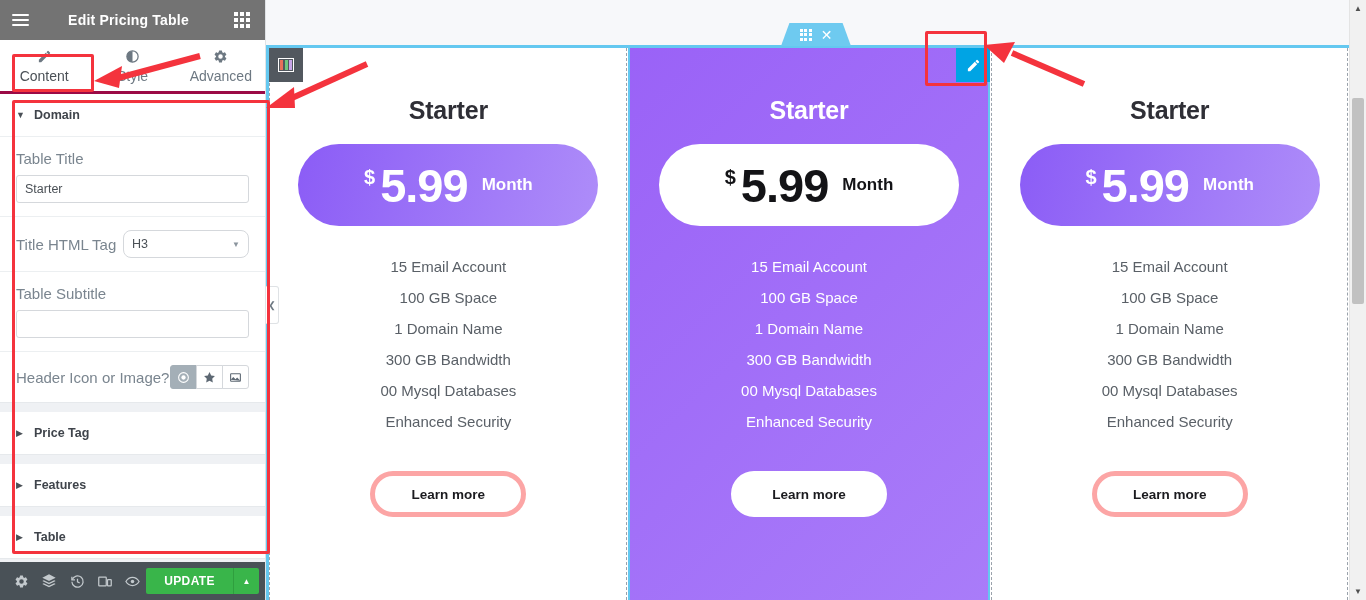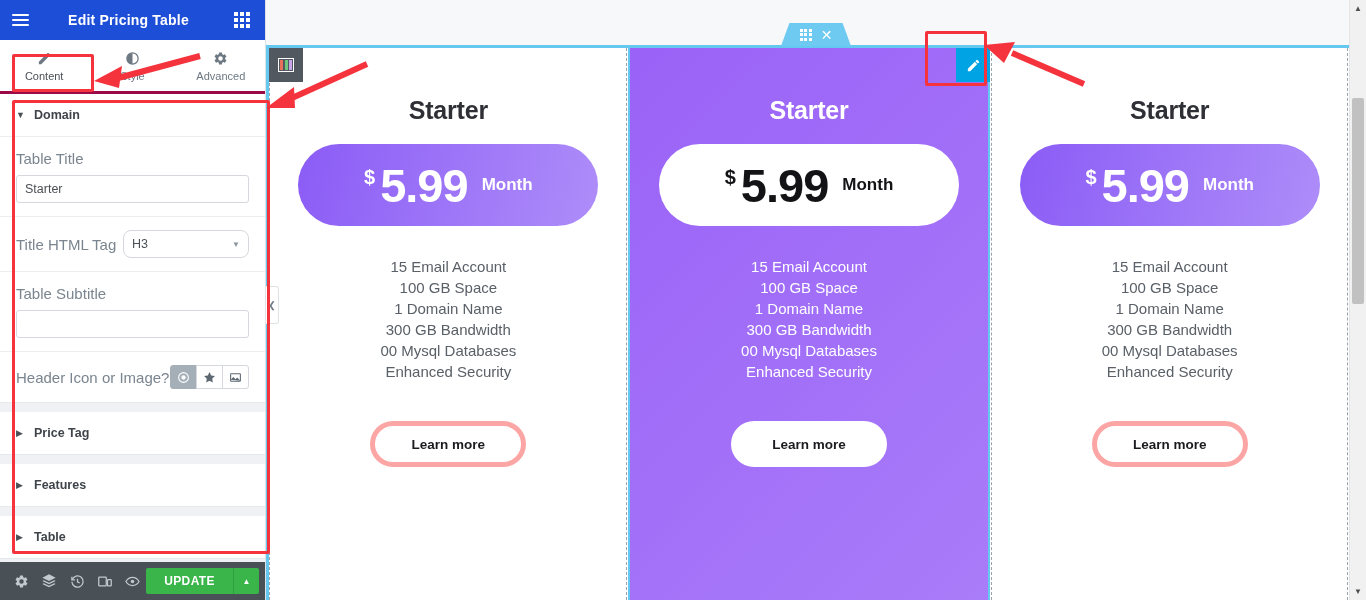--- a/index.html
+++ b/index.html
@@ -13,21 +13,21 @@
 
   
   #panel {
     position: absolute; left: 0; top: 0;
     width: 266px; height: 600px;
     background: #fff;
     display: flex; flex-direction: column;
     border-right: 1px solid #e0e3e6;
   }
   #panel-header {
-    height: 40px; background: #1d4ed8;
+    height: 40px; background: #737373;
     display: flex; align-items: center;
     flex: 0 0 40px;
     position: relative;
   }
   #hamburger {
     width: 40px; height: 40px;
     display: flex; flex-direction: column; justify-content: center;
     align-items: center; gap: 3px; cursor: pointer;
   }
   #hamburger i { display:block; width: 17px; height: 2px; background: #fff; border-radius:1px;}
@@ -51,21 +51,21 @@
     display: flex; height: 54px; background: #fff;
     border-bottom: 3px solid #9b0a46;
     flex: 0 0 54px;
   }
   .tab {
     flex: 1; display: flex; flex-direction: column;
     align-items: center; justify-content: center; gap: 3px;
     cursor: pointer; position: relative;
   }
   .tab .ticon { height: 17px; display:flex; align-items:center; justify-content:center; color:#6d7882; }
-  .tab .tlabel { font-size: 11px; color: #6d7882; }
+  .tab .tlabel { font-size: 14px; color: #6d7882; }
   .tab.active .tlabel { color: #4a5056; }
 
   #panel-body {
     flex: 1; overflow: hidden; background: #f1f3f5;
     position: relative;
   }
   .section {
     background: #fff;
     border-bottom: 1px solid #e6e9ec;
   }
@@ -174,21 +174,21 @@
     background: linear-gradient(105deg, #8b5cf6 0%, #ae8df9 100%);
     display: flex; align-items: center; justify-content: center;
     color: #fff;
   }
   .pcol.featured .price-pill { background: #fff; color: #131316; }
   .cur { font-size: 20px; font-weight: bold; margin-right: 5px; align-self: center; position: relative; top: -8px;}
   .amt { font-size: 47px; font-weight: bold; line-height: 1; letter-spacing: -1px; }
   .per { font-size: 17px; font-weight: bold; margin-left: 14px; }
   .features {
     margin-top: 32px; display: flex; flex-direction: column;
-    align-items: center; gap: 4px; width: 100%;
+    align-items: center; gap: 14px; width: 100%;
   }
   .feat { font-size: 15px; color: #5a6067; }
   .pcol.featured .feat { color: #fff; }
   .learn-btn {
     margin-top: 41px;
     width: 156px; height: 46px; border-radius: 26px;
     border: 5px solid #fca5a5; background: #fff;
     display: flex; align-items: center; justify-content: center;
     font-size: 13.5px; font-weight: bold; color: #1b1b1f; cursor: pointer;
   }

